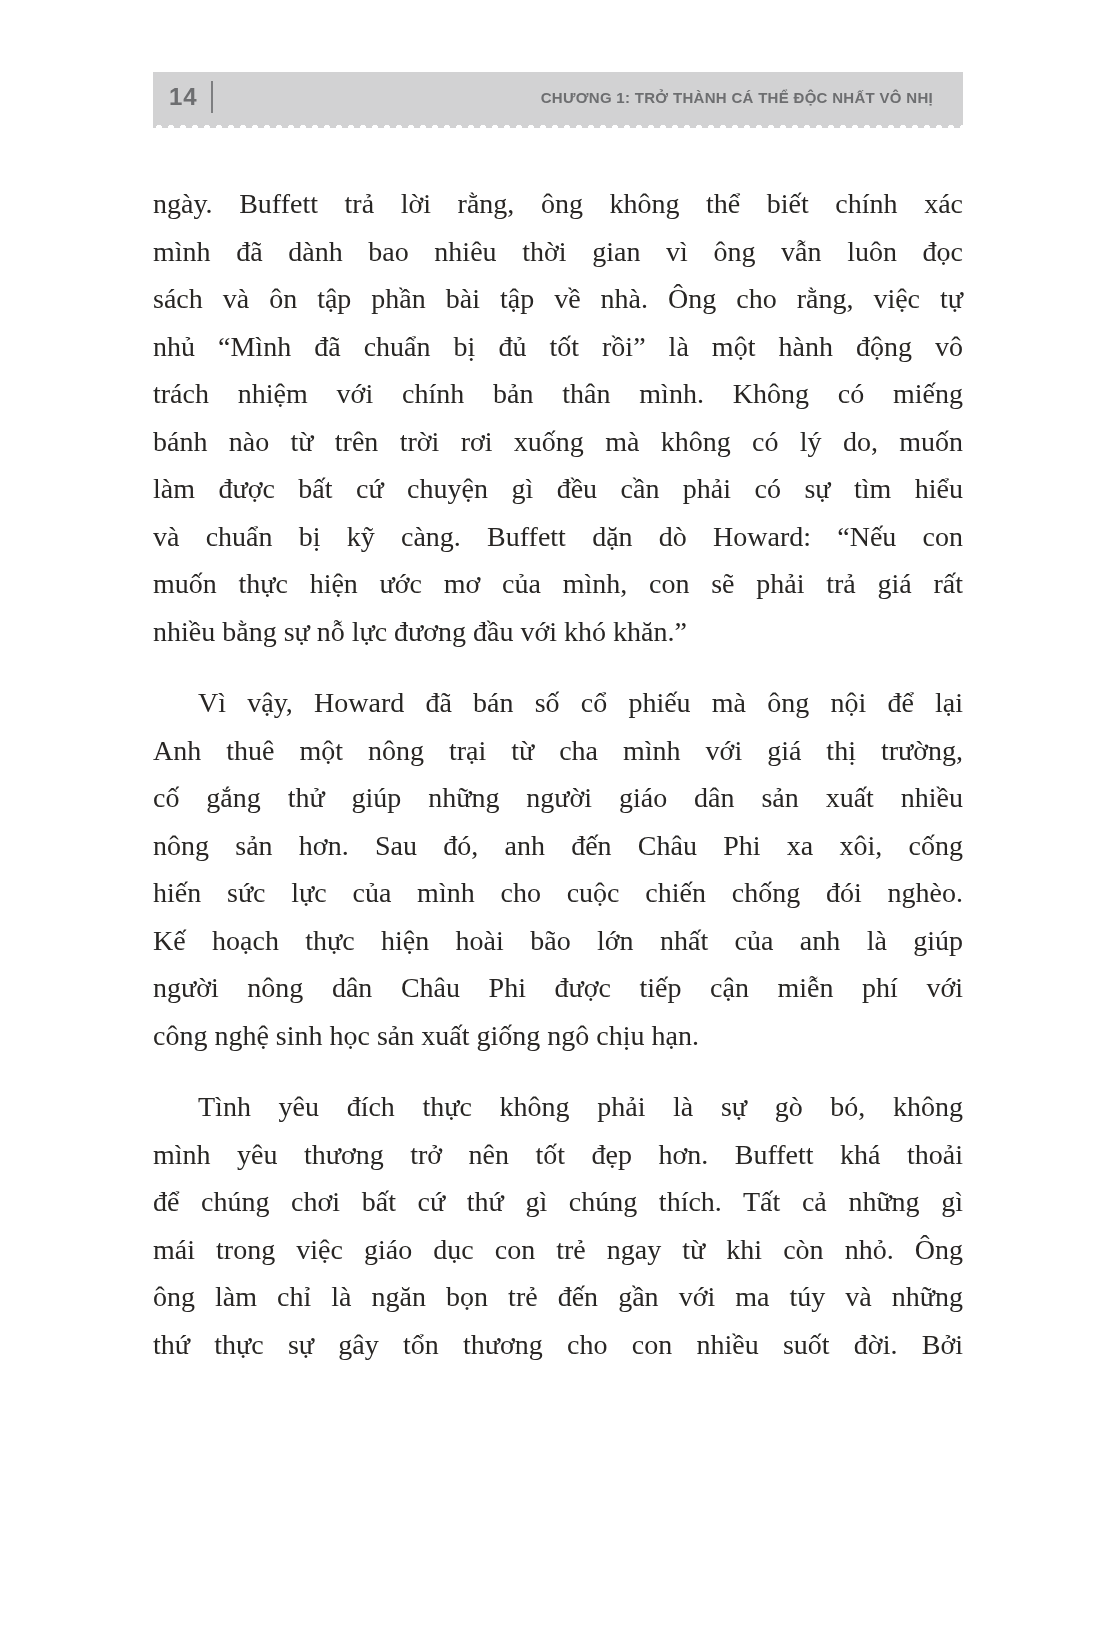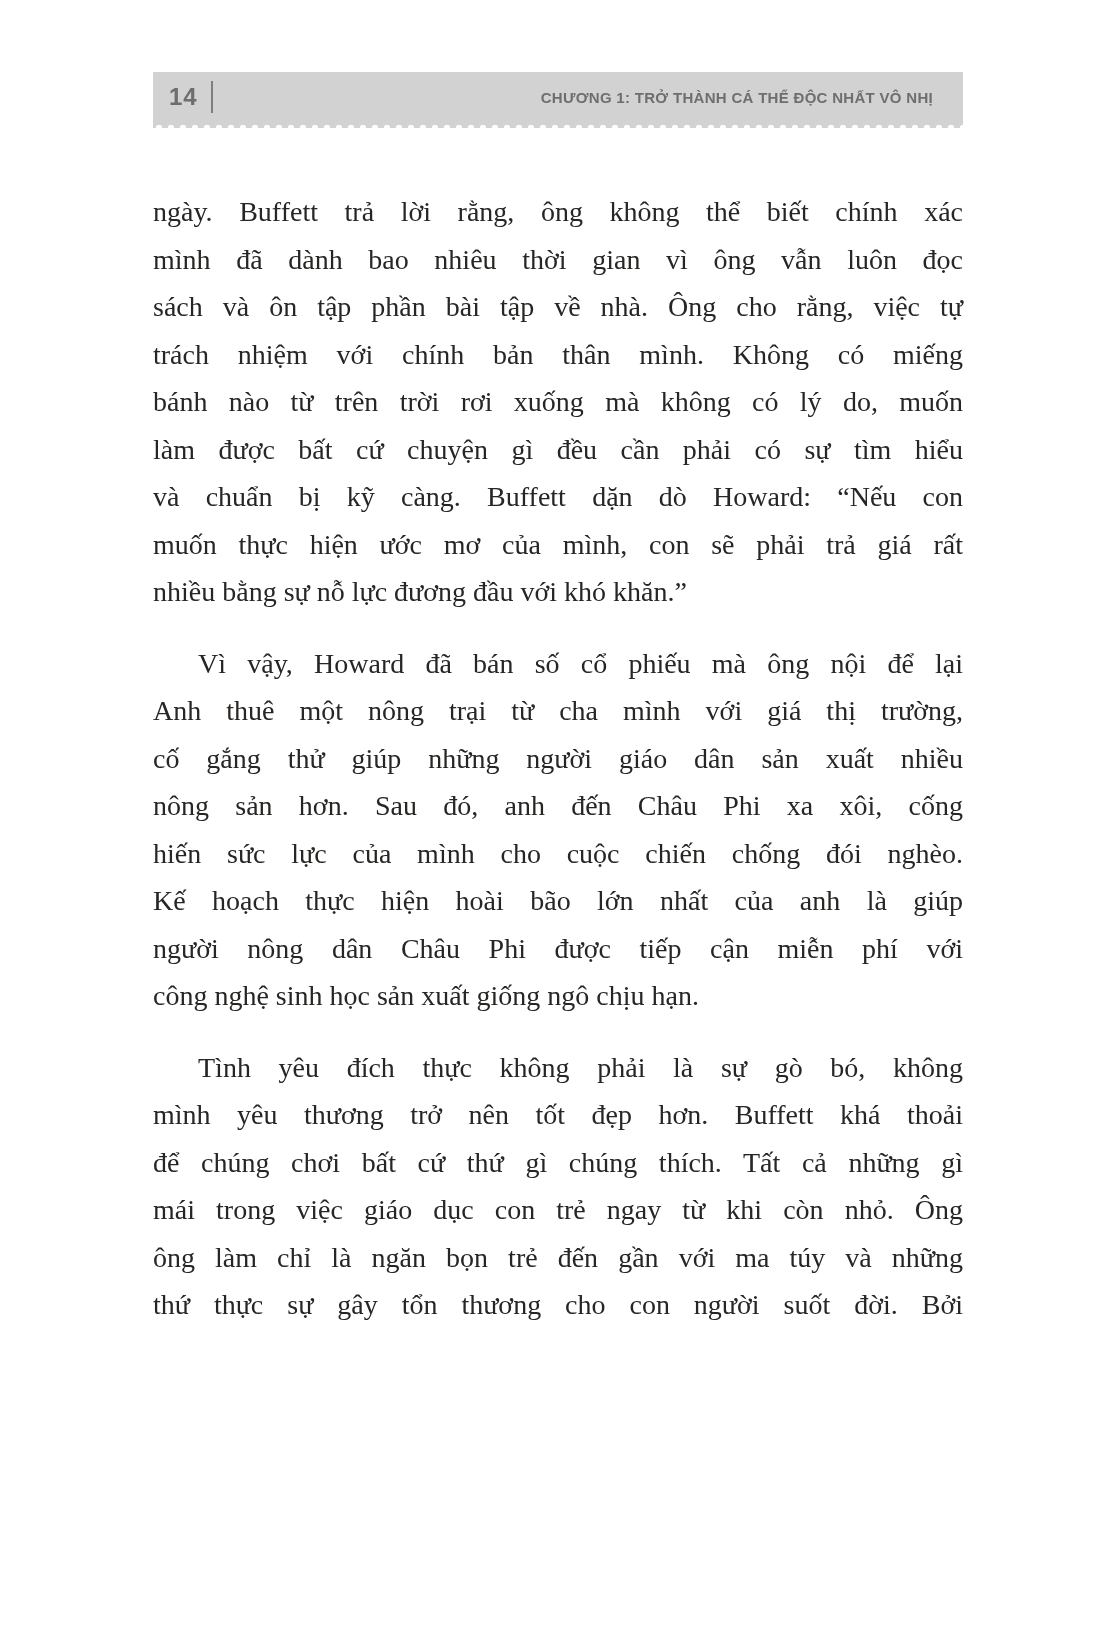--- a/index.html
+++ b/index.html
@@ -65,21 +65,21 @@
     color: var(--header-fg, #6d6e70);
     letter-spacing: 0.3px;
     white-space: nowrap;
     margin-left: 32px;
   }
 
   
   .body-text {
     position: absolute;
     left: 153px;
-    top: 188px;
+    top: 180px;
     width: 810px;
     font-family: "Liberation Serif", serif;
     font-size: 28px;
     line-height: 47.5px;
     color: var(--body-fg, #282624);
   }
   .para + .para {
     margin-top: 24px;
   }
   .line {
@@ -105,20 +105,21 @@
       <span class="page-num-divider"></span>
     </div>
     <span class="chapter-title">CHƯƠNG 1: TRỞ THÀNH CÁ THỂ ĐỘC NHẤT VÔ NHỊ</span>
   </div>
 
   <div class="body-text">
       <div class="para">
         <div class="line">ngày. Buffett trả lời rằng, ông không thể biết chính xác</div>
         <div class="line">mình đã dành bao nhiêu thời gian vì ông vẫn luôn đọc</div>
         <div class="line">sách và ôn tập phần bài tập về nhà. Ông cho rằng, việc tự</div>
+        <div class="line">nhủ “Mình đã chuẩn bị đủ tốt rồi” là một hành động vô</div>
         <div class="line">trách nhiệm với chính bản thân mình. Không có miếng</div>
         <div class="line">bánh nào từ trên trời rơi xuống mà không có lý do, muốn</div>
         <div class="line">làm được bất cứ chuyện gì đều cần phải có sự tìm hiểu</div>
         <div class="line">và chuẩn bị kỹ càng. Buffett dặn dò Howard: “Nếu con</div>
         <div class="line">muốn thực hiện ước mơ của mình, con sẽ phải trả giá rất</div>
         <div class="line para-end">nhiều bằng sự nỗ lực đương đầu với khó khăn.”</div>
       </div>
       <div class="para">
         <div class="line indent">Vì vậy, Howard đã bán số cổ phiếu mà ông nội để lại</div>
         <div class="line">Anh thuê một nông trại từ cha mình với giá thị trường,</div>
@@ -128,17 +129,17 @@
         <div class="line">Kế hoạch thực hiện hoài bão lớn nhất của anh là giúp</div>
         <div class="line">người nông dân Châu Phi được tiếp cận miễn phí với</div>
         <div class="line para-end">công nghệ sinh học sản xuất giống ngô chịu hạn.</div>
       </div>
       <div class="para">
         <div class="line indent">Tình yêu đích thực không phải là sự gò bó, không</div>
         <div class="line">mình yêu thương trở nên tốt đẹp hơn. Buffett khá thoải</div>
         <div class="line">để chúng chơi bất cứ thứ gì chúng thích. Tất cả những gì</div>
         <div class="line">mái trong việc giáo dục con trẻ ngay từ khi còn nhỏ. Ông</div>
         <div class="line">ông làm chỉ là ngăn bọn trẻ đến gần với ma túy và những</div>
-        <div class="line">thứ thực sự gây tổn thương cho con người suốt đời. Bởi</div>
+        <div class="line">thứ thực sự gây tổn thương cho con nhiều suốt đời. Bởi</div>
       </div>
     </div>
 
 </div>
 
 </body></html>

